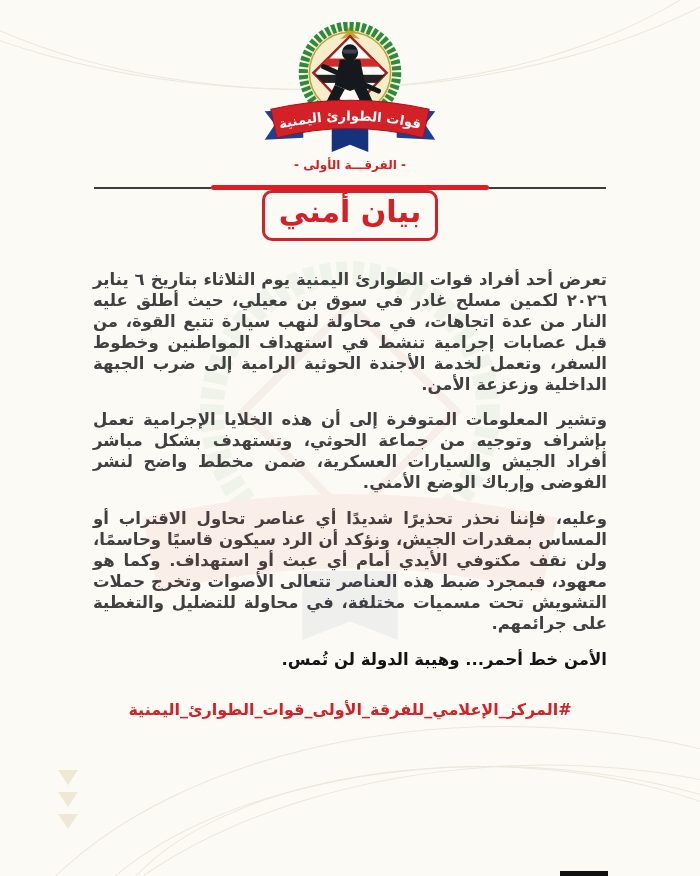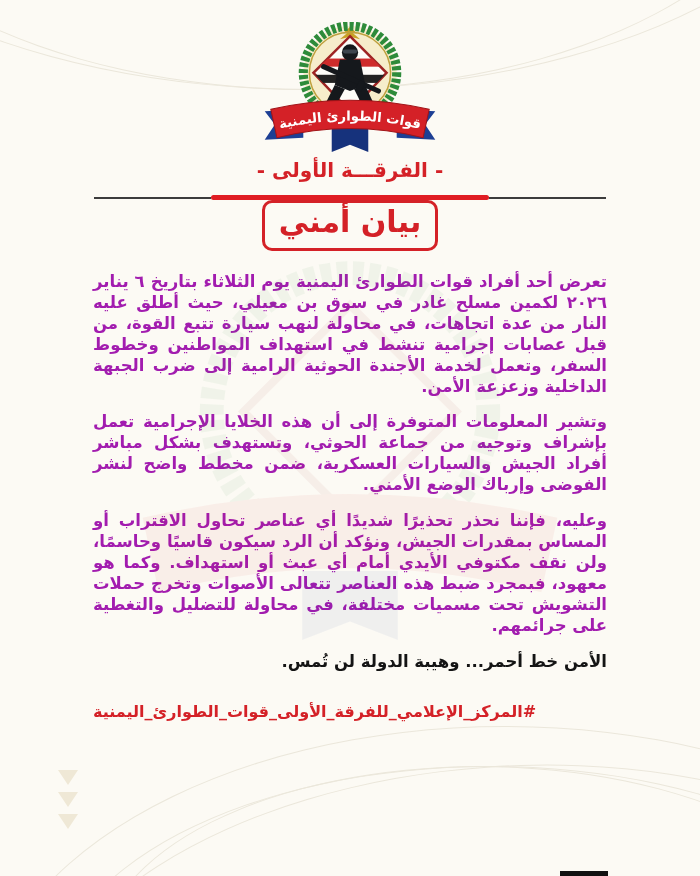--- a/index.html
+++ b/index.html
@@ -49,21 +49,21 @@
   .bottom-bar {
     position:absolute; left:560px; top:871px;
     width:48px; height:5px; background:#111;
   }
 
   
   .header { position:relative; padding-top:22px; text-align:center; }
   .emblem-svg { display:block; margin:0 auto; }
   .division-line {
     margin-top:2px;
-    color:#d42127; font-weight:bold; font-size:20px;
+    color:#d42127; font-weight:bold; font-size:12px;
     letter-spacing:0.5px;
   }
 
   
   .divider {
     width:512px; margin:13px auto 0;
     display:flex; align-items:center;
   }
   .divider .thin { flex:1; height:2px; background:#3c3c3c; }
   .divider .thick {
@@ -76,38 +76,38 @@
     display:inline-block;
     border:3px solid #d42127; border-radius:10px;
     padding:0 14px 7px;
     color:#d42127;
     font-size:30px; font-weight:bold;
     line-height:1.25;
   }
 
   
   .content {
-    width:514px; margin:20px auto 0;
-    color:#a21caf;
+    width:514px; margin:28px auto 0;
+    color:#404040;
     font-size:16.5px; font-weight:bold;
     line-height:1.28;
     text-align:justify;
   }
   .content p { margin-bottom:14px; }
   .closing {
     width:514px; margin:16px auto 0;
     color:#141414; font-size:16.5px; font-weight:bold;
     text-align:right;
   }
 
   
   .hashtags {
     width:514px; margin:26px auto 0;
     color:#d42127; font-size:16px; font-weight:bold;
-    text-align:left; line-height:1.85;
+    text-align:center; line-height:1.85;
   }
 </style>
 </head>
 <body>
 
 <div class="page">
 
   <div class="arc a1"></div>
   <div class="arc a2"></div>
   <div class="arc a3"></div>

